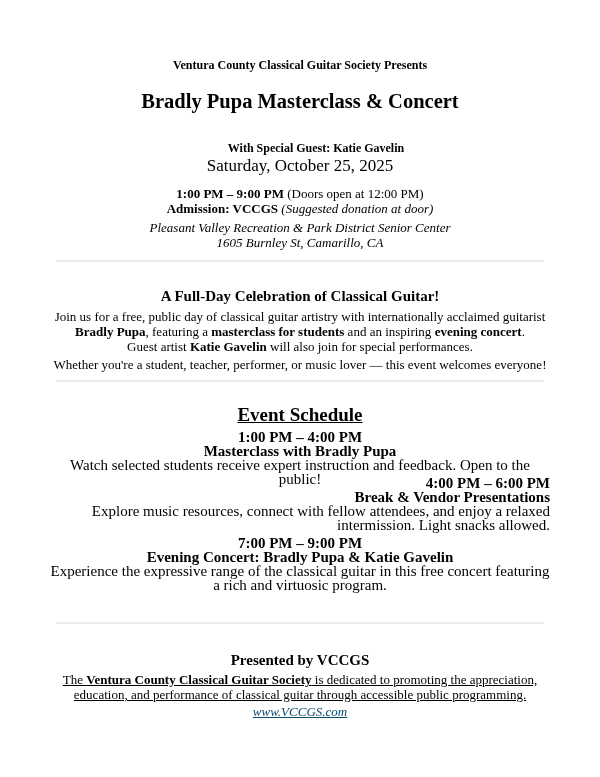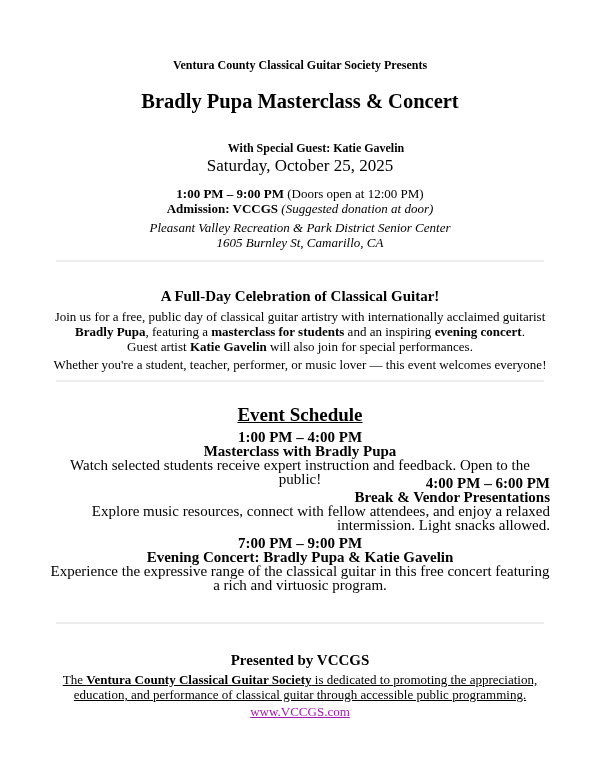--- a/index.html
+++ b/index.html
@@ -106,22 +106,23 @@
       line-height: 14px;
     }
     .sched-time, .sched-title {
       font-weight: bold;
       display: block;
     }
     .sched-desc {
       display: block;
     }
     a.site-link {
-      color: #a21caf;
+      color: #0c4a6e;
       text-decoration: underline;
+      font-style: italic;
     }
     b { font-weight: bold; }
     i { font-style: italic; }
   </style>
 </head>
 <body>
 
 <div class="page">
 
   <div class="org-line">Ventura County Classical Guitar Society Presents</div>

